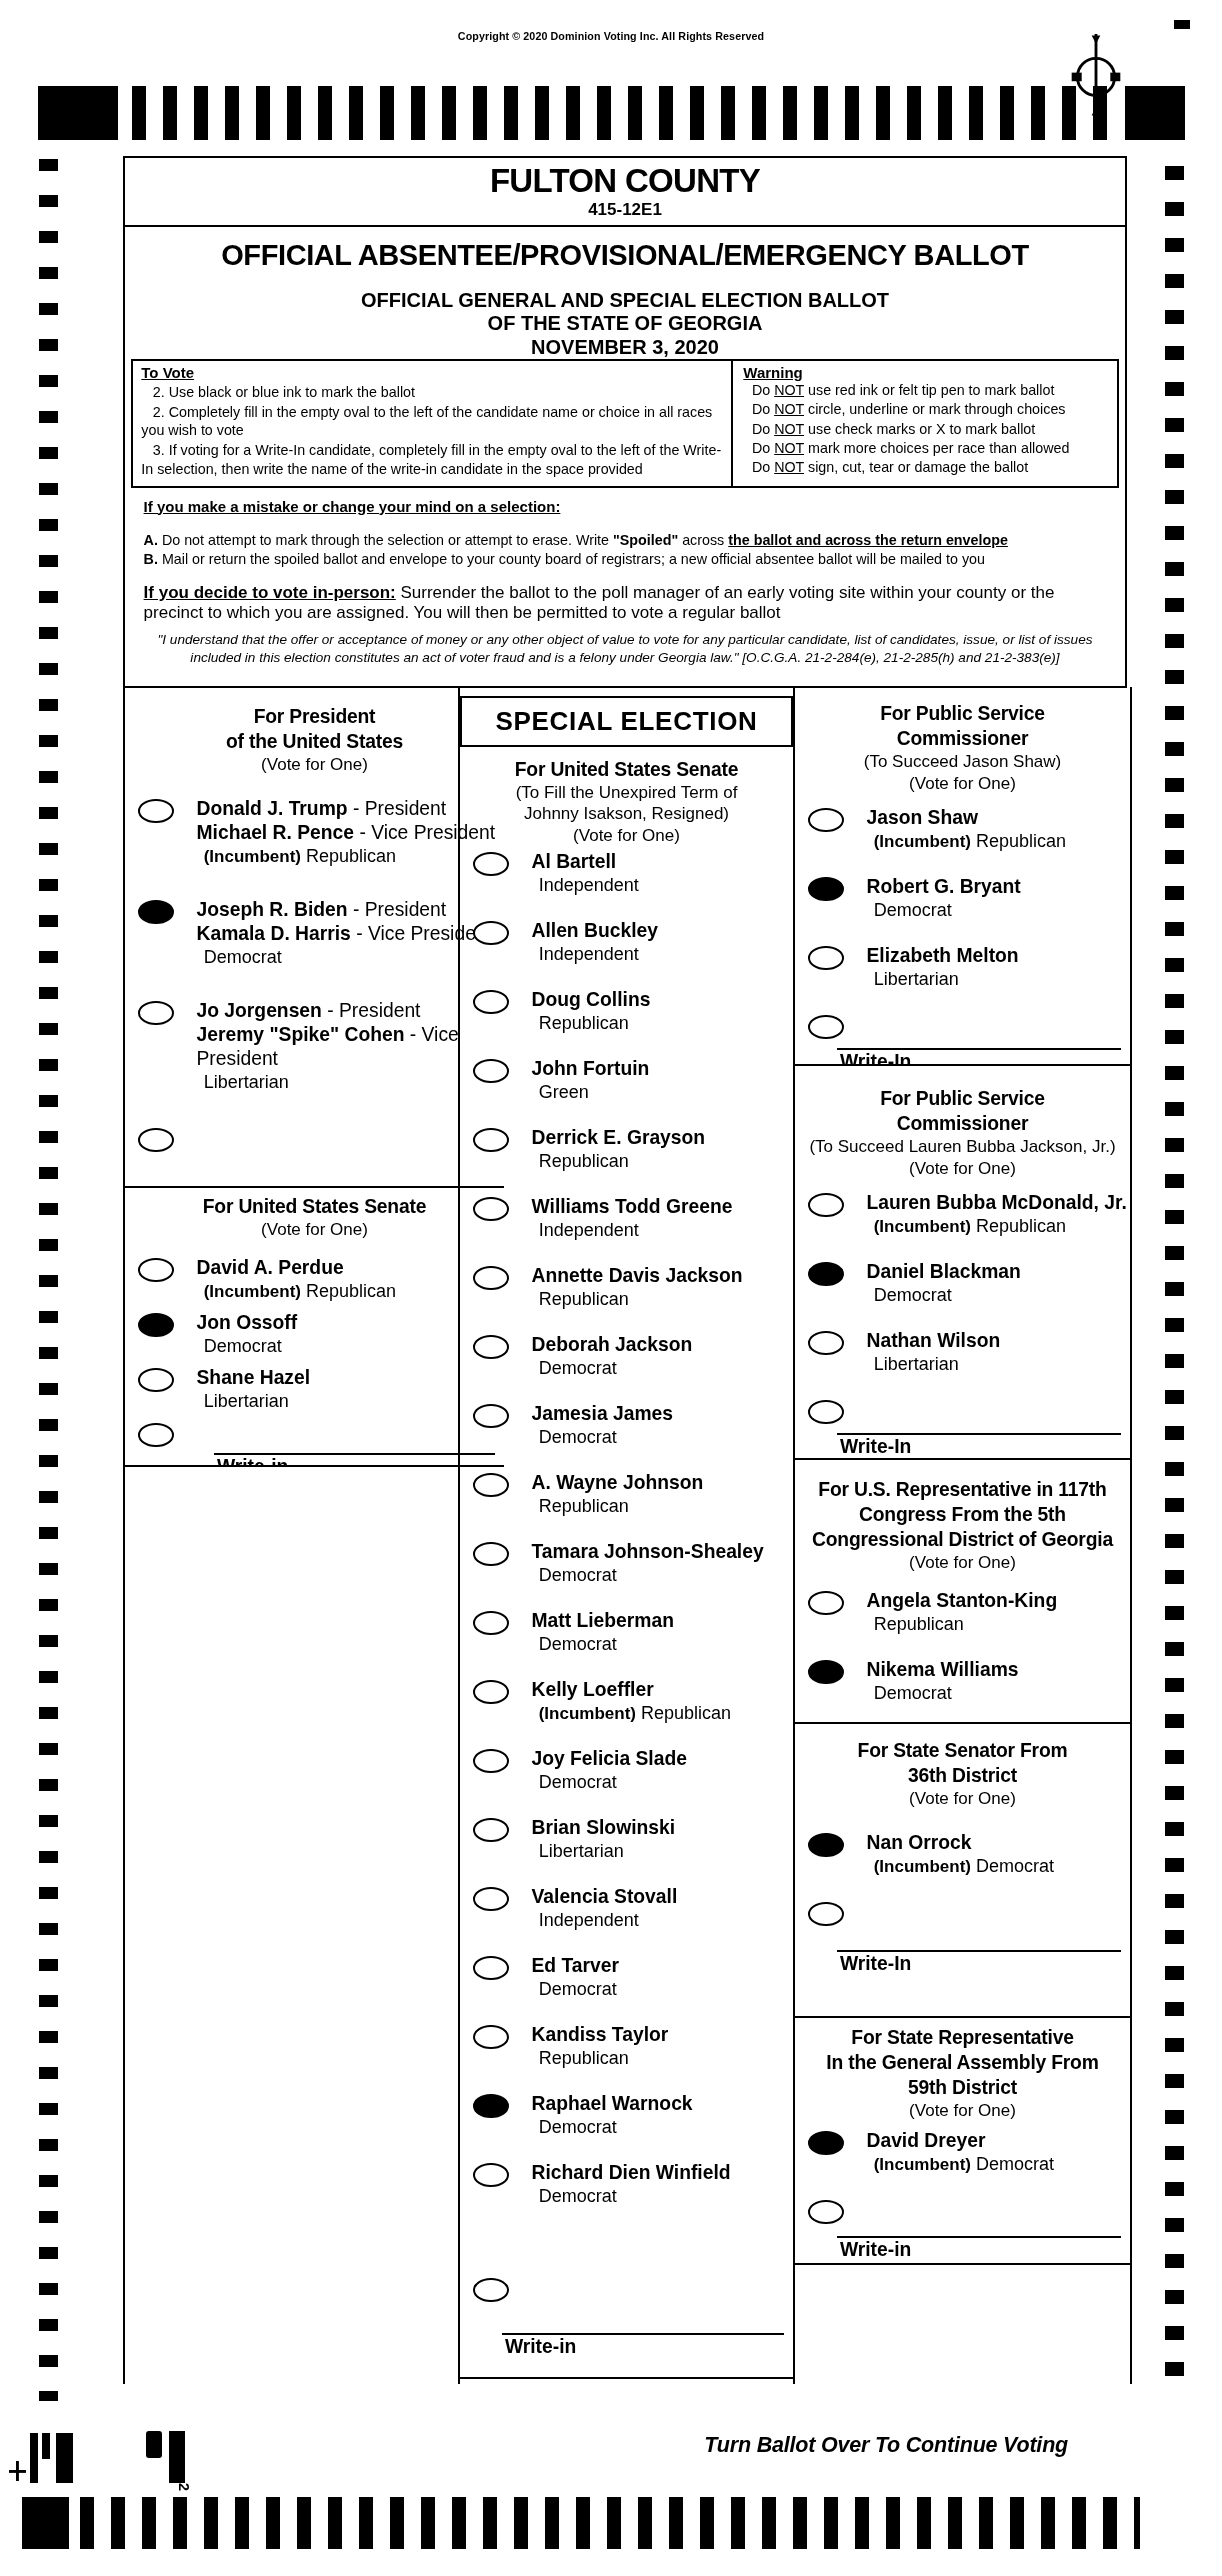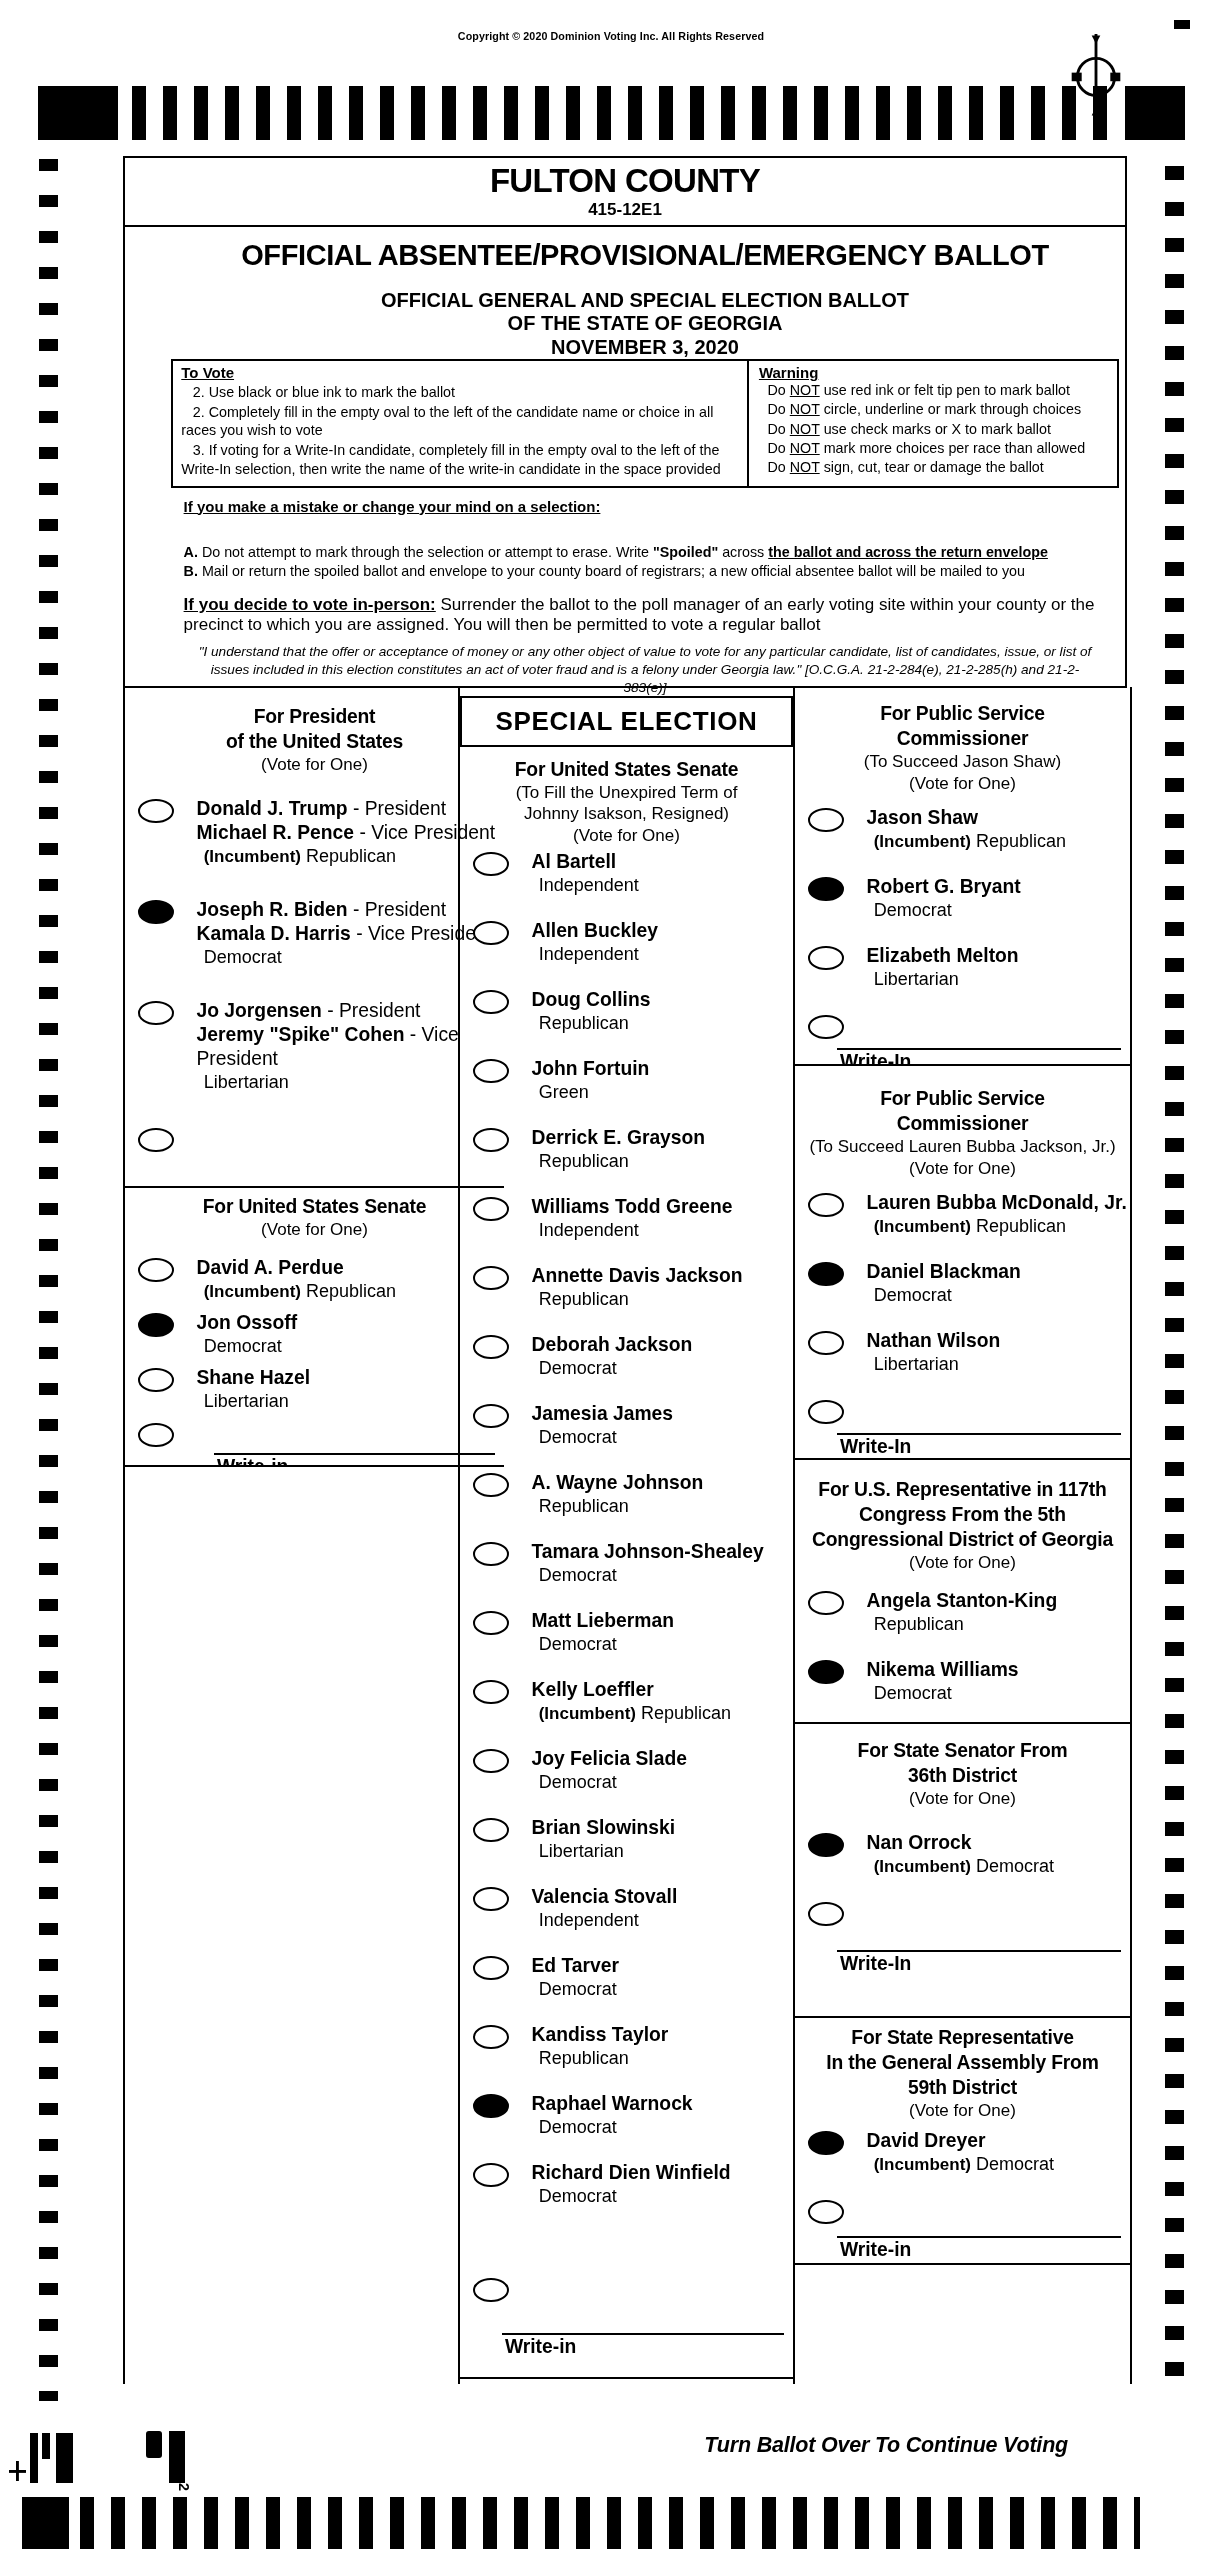--- a/index.html
+++ b/index.html
@@ -37,35 +37,35 @@
   .bc2 .b1{width:15.8px;height:27px;margin-right:7.2px;border-radius:2.9px;}
   .bc2 .b2{width:15.8px;height:52px;}
   .digit2{position:absolute;left:180px;top:2479px;font-size:14.3px;font-weight:700;transform:rotate(90deg);}
   .turnover{position:absolute;left:673px;top:2433px;width:395px;text-align:right;
             font-size:21.5px;font-weight:800;font-style:italic;letter-spacing:-0.2px;}
   
   .hbox1{left:123px;top:156px;width:1004px;height:69px;border:2.9px solid #000;border-bottom:none;
          box-sizing:border-box;text-align:center;}
   .county{font-size:33px;font-weight:900;letter-spacing:-0.7px;margin-top:4.3px;}
   .code{font-size:17px;font-weight:700;margin-top:0;}
-  .hbox2{left:123px;top:225px;width:1004px;height:463px;border:2.9px solid #000;box-sizing:border-box;padding-left:40px;}
+  .hbox2{left:123px;top:225px;width:1004px;height:463px;border:2.9px solid #000;box-sizing:border-box;}
   .btitle{font-size:29px;font-weight:800;text-align:center;margin-top:11.5px;letter-spacing:-0.4px;}
   .bsub{font-size:20px;font-weight:800;text-align:center;line-height:23.6px;}
   .s1{margin-top:17px;}
   .instr-label{font-size:15px;font-weight:700;margin:7.2px 0 2.9px 7.2px;}
   .ivtable{display:flex;margin:0 5.7px;border:2.1px solid #000;}
   .tv-cell{width:61%;border-right:2.1px solid #000;padding:2.9px 7.2px 7.2px 8.6px;box-sizing:border-box;}
   .warn-cell{width:39%;padding:2.9px 5.7px 7.2px 10px;box-sizing:border-box;}
   .cell-title{font-size:15px;font-weight:700;text-decoration:underline;}
   .tv-item{font-size:14.3px;line-height:18.6px;margin-top:1.4px;text-indent:11.5px;}
   .warn-item{font-size:14.3px;line-height:19.3px;text-indent:8.6px;}
   .u{text-decoration:underline;}
   .mistake-title{font-size:15px;font-weight:700;text-decoration:underline;margin:10px 0 0 18.6px;}
   .m-line{font-size:14.3px;line-height:18.6px;margin:1.4px 18.6px 0 18.6px;}
-  .m-line.a{margin-top:28px;}
+  .m-line.a{margin-top:16px;}
   .m-line b{font-weight:700;}
   .decide{font-size:17px;line-height:19.3px;margin:14.3px 29px 0 18.6px;}
   .fraud{font-style:italic;text-align:center;font-size:13.6px;line-height:18px;margin:8.6px 26px 0;}
   
   .columns{left:123px;top:687px;width:1005px;height:1697px;border-left:2.1px solid #000;
            border-right:2.1px solid #000;box-sizing:content-box;}
   .vline{position:absolute;top:0;bottom:0;width:2.1px;background:#000;}
   .v1{left:333px;} .v2{left:668px;}
   .col{position:absolute;top:0;bottom:0;}
   .col[data-col="0"]{left:0;width:379px;}

